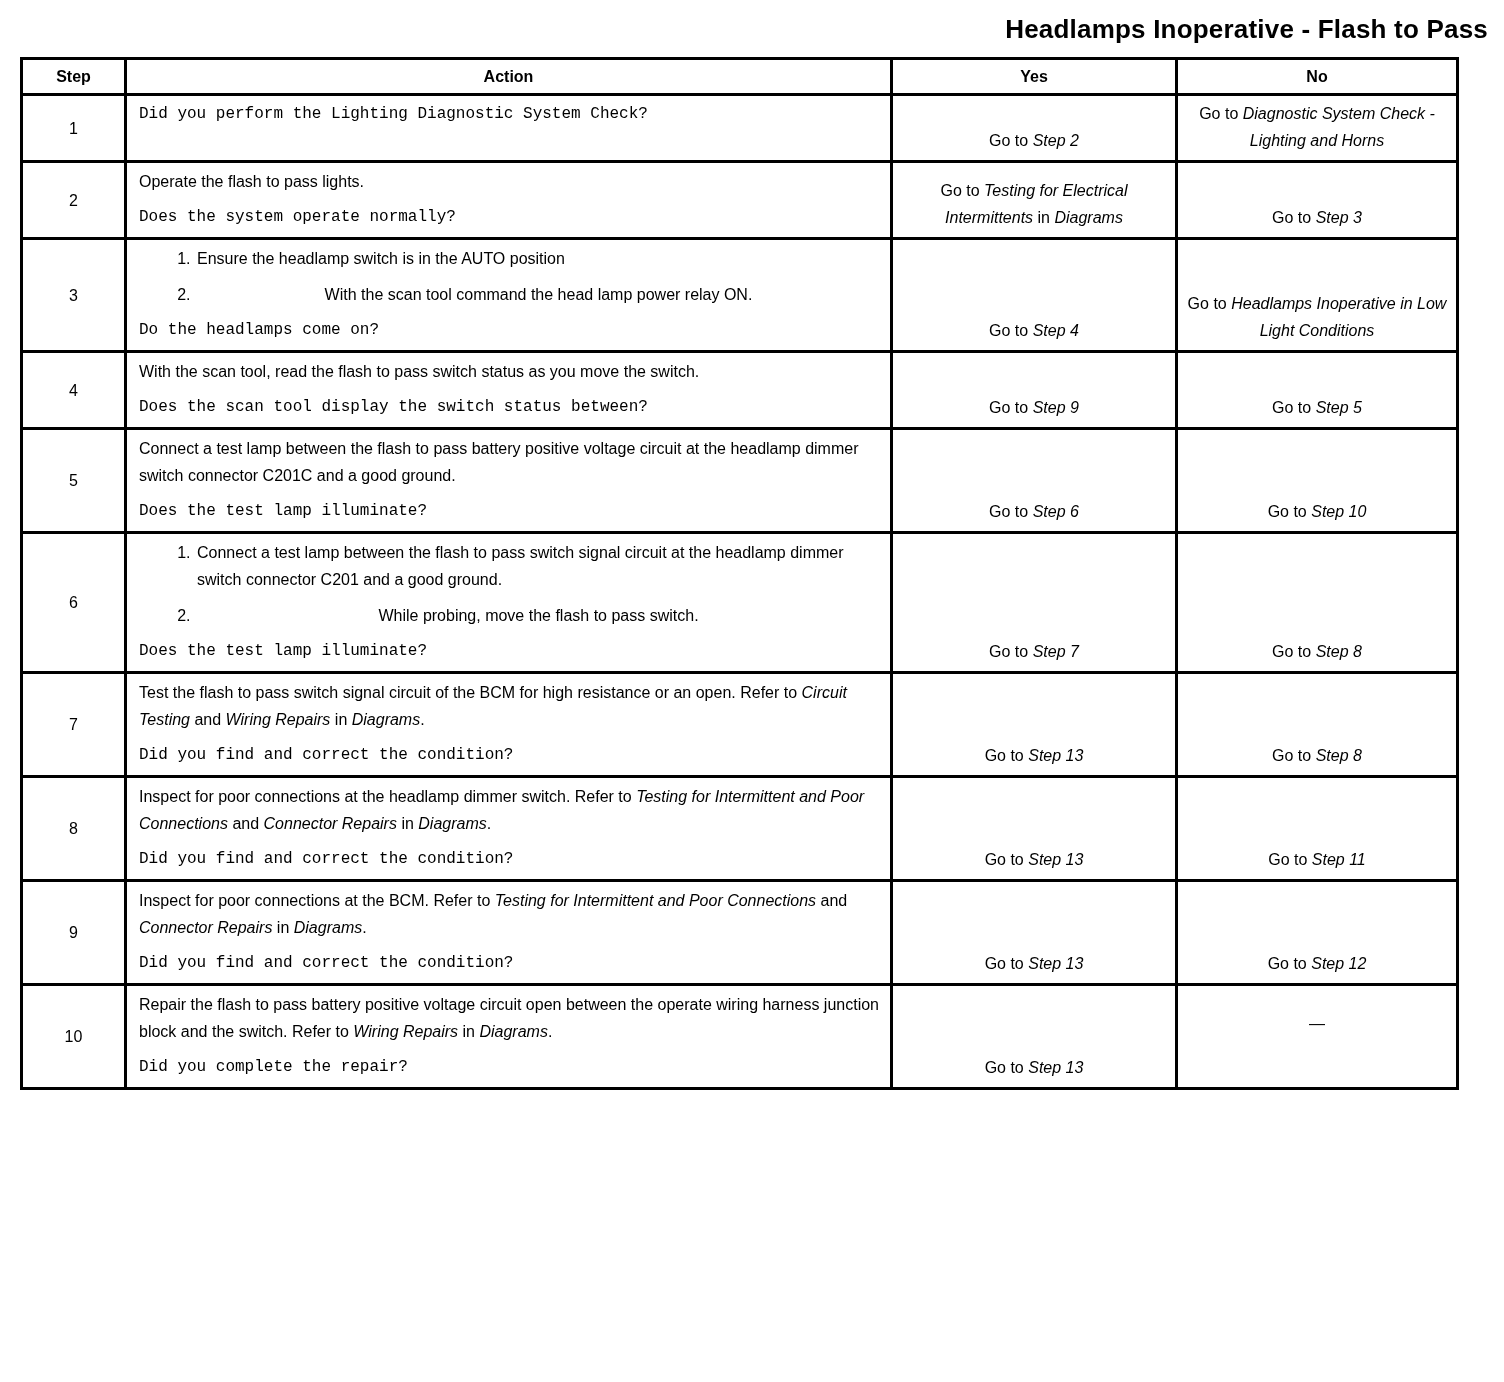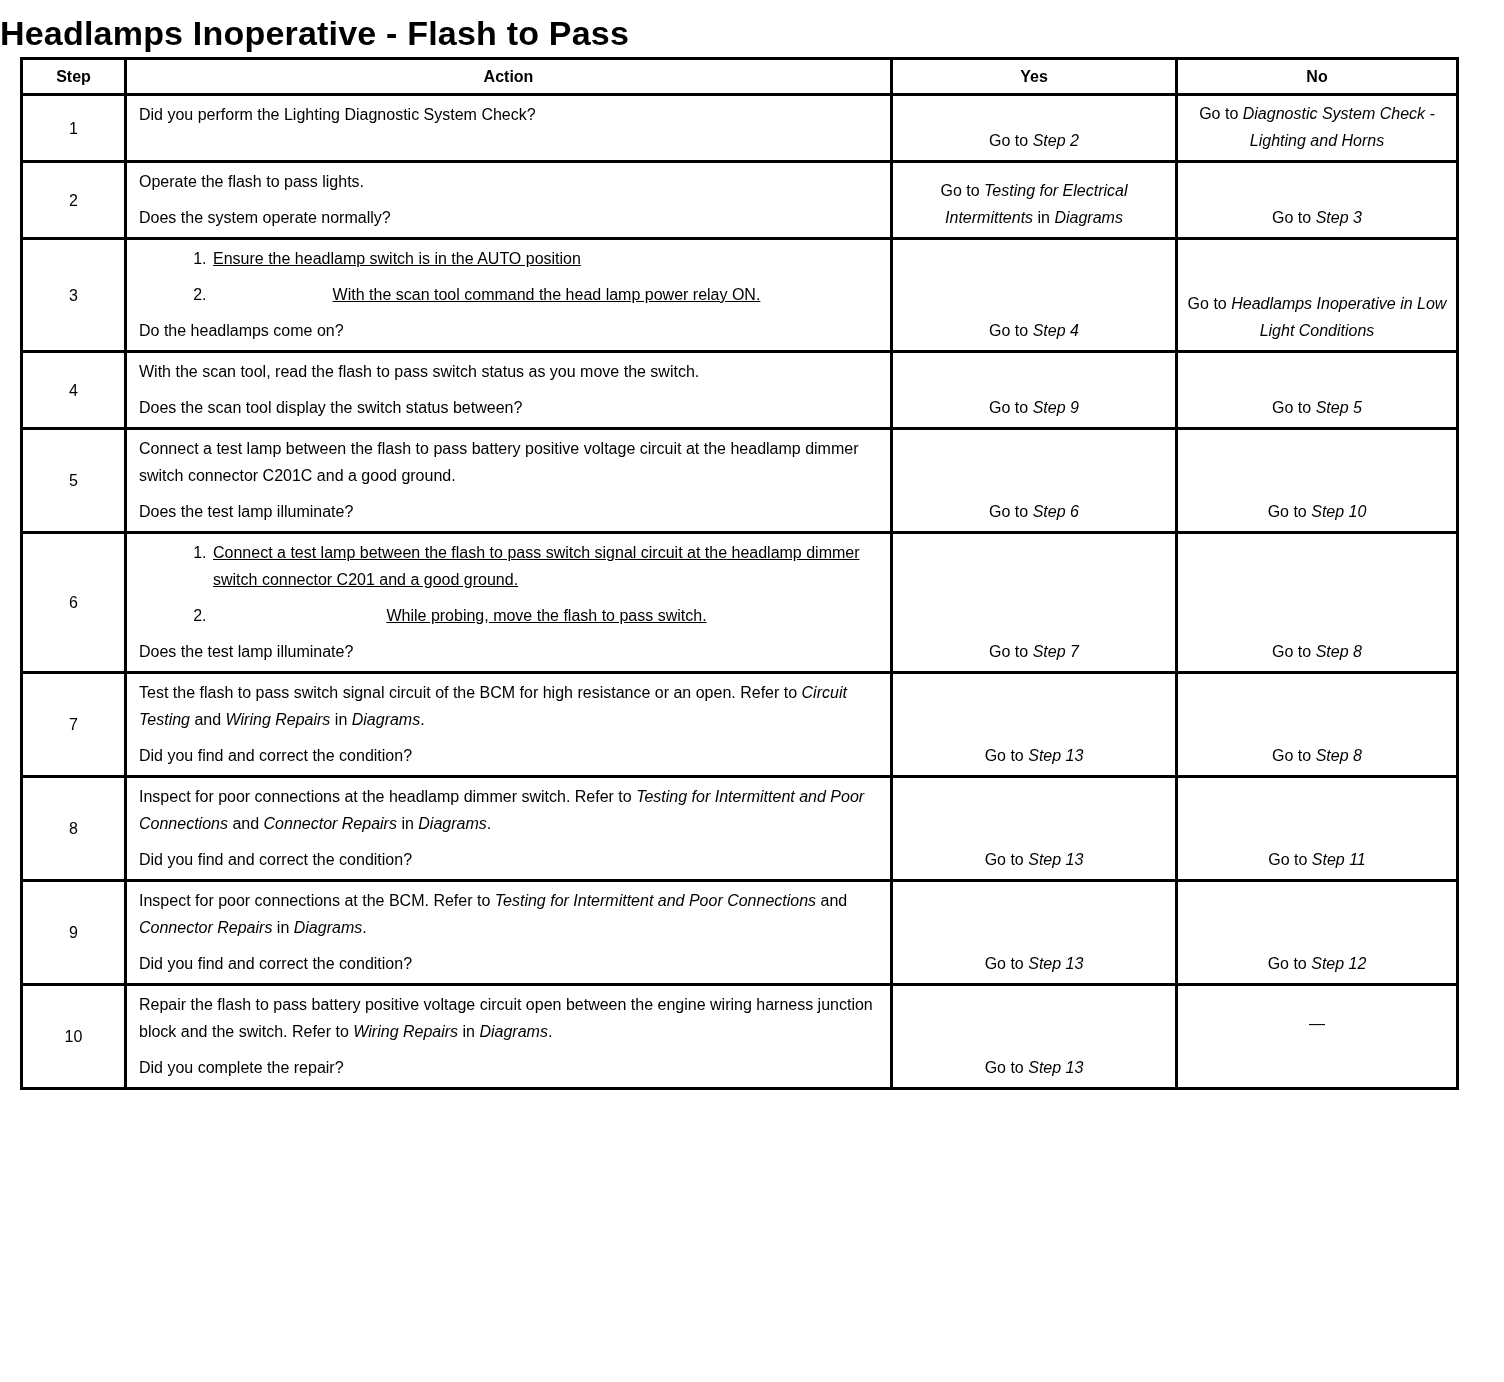--- a/index.html
+++ b/index.html
@@ -1,22 +1,22 @@
 <!DOCTYPE html>
 <html><head>
 <meta charset="utf-8">
 <style>
   html, body { margin: 0; padding: 0; background: #ffffff; }
   body {
     width: 1504px; height: 1382px; position: relative; overflow: hidden;
     font-family: "Liberation Sans", "DejaVu Sans", sans-serif; color: #000;
   }
   .title {
-    position: absolute; left: 0; top: 14px; width: 1488px; text-align: left;
-    font-weight: bold; font-size: 34px; letter-spacing: 0.2px;
+    position: absolute; left: 0; top: 14px; width: 1488px; text-align: right;
+    font-weight: bold; font-size: 26px; letter-spacing: 0.2px;
   }
   table.diag {
     position: absolute; left: 20px; top: 57px;
     border-collapse: collapse; table-layout: fixed;
     width: 1436px;
     border: 3px solid #000;
   }
   table.diag td, table.diag th {
     border: 3px solid #000; vertical-align: top; padding: 0;
     font-size: 16px; line-height: 27px;
@@ -24,23 +24,23 @@
   th { font-weight: bold; text-align: center; height: 33px; vertical-align: middle !important; font-size: 22px; }
   col.c-step { width: 104px; }
   col.c-action { width: 766px; }
   col.c-yes { width: 285px; }
   col.c-no { width: 281px; }
   td.schem { padding: 7px 0 4px 20px !important; font-size: 22px; height: 30px; }
   td.schem b { font-weight: bold; }
   td.step { text-align: center; vertical-align: middle !important; }
   td.action { padding: 5px 10px 6px 12px !important; }
   .action p { margin: 0 0 9px 0; }
-  .action p:last-child { margin-bottom: 0; }
+  .action p:last-child { margin-bottom: 0; font-family: Liberation Mono, monospace; }
   .action ol { margin: 0 0 9px 0; padding-left: 56px; }
-  .action ol li { margin: 0 0 9px 16px; padding-left: 2px; text-decoration: underline; }
+  .action ol li { margin: 0 0 9px 0; padding-left: 2px; }
   .action ol li:last-child { margin-bottom: 0; text-align: center; }
   td.yes, td.no { text-align: center; vertical-align: bottom !important; padding: 4px 8px 6px 8px !important; }
   td.no.mid { vertical-align: middle !important; padding-bottom: 30px !important; }
   td.top { vertical-align: top !important; }
   i { font-style: italic; }
 </style>
 </head>
 <body>
 
 <div class="title">Headlamps Inoperative - Flash to Pass</div>
@@ -143,20 +143,20 @@
         <td class="action">
           <p><span>Inspect for poor connections at the BCM. Refer to </span><i>Testing for Intermittent and Poor Connections</i><span> and </span><i>Connector Repairs</i><span> in </span><i>Diagrams</i><span>.</span></p>
           <p><span>Did you find and correct the condition?</span></p>
         </td>
         <td class="yes"><span>Go to </span><i>Step 13</i></td>
         <td class="no"><span>Go to </span><i>Step 12</i></td>
       </tr>
       <tr>
         <td class="step">10</td>
         <td class="action">
-          <p><span>Repair the flash to pass battery positive voltage circuit open between the engine wiring harness junction block and the switch. Refer to </span><i>Wiring Repairs</i><span> in </span><i>Diagrams</i><span>.</span></p>
+          <p><span>Repair the flash to pass battery positive voltage circuit open between the operate wiring harness junction block and the switch. Refer to </span><i>Wiring Repairs</i><span> in </span><i>Diagrams</i><span>.</span></p>
           <p><span>Did you complete the repair?</span></p>
         </td>
         <td class="yes"><span>Go to </span><i>Step 13</i></td>
         <td class="no mid"><span>—</span></td>
       </tr>
     </tbody>
 </table>
 
 </body></html>

